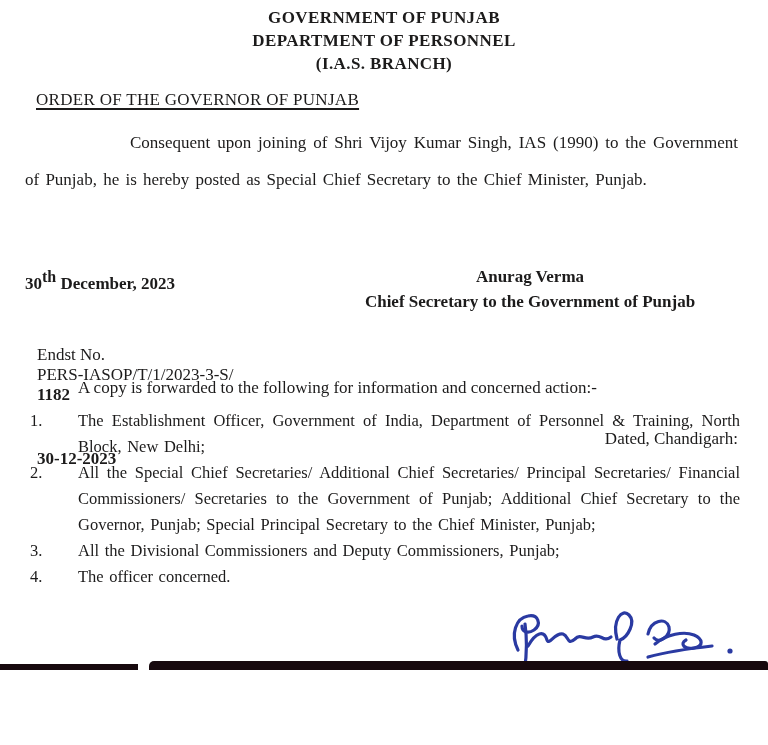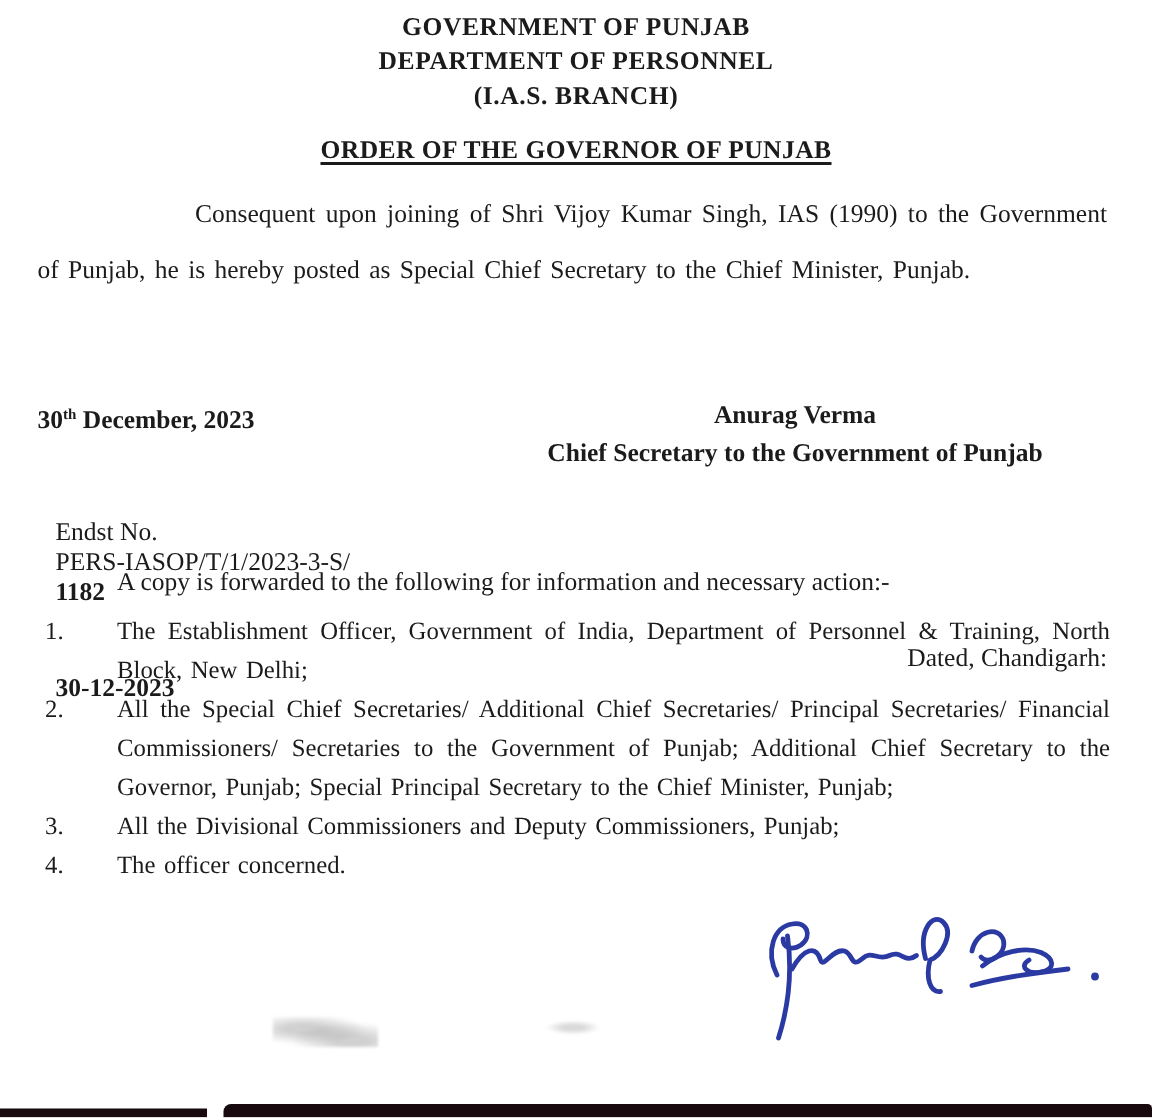--- a/index.html
+++ b/index.html
@@ -1,53 +1,54 @@
 <!DOCTYPE html>
 <html><head>
 <meta charset="utf-8">
 <style>
   html,body{margin:0;padding:0;background:#fff;}
   .page{
     position:relative;
-    width:768px;height:745px;
+    width:768px;height:670px;
     background:#ffffff;
     font-family:"Liberation Serif","DejaVu Serif",serif;
     color:#1c1b1b;
     overflow:hidden;
   }
   .header{
     position:absolute;top:6px;left:0;right:0;
     text-align:center;font-weight:bold;
     font-size:17px;line-height:23px;
     letter-spacing:.4px;
   }
   .order-title{
     position:absolute;top:90px;left:0;right:0;
-    text-align:center;font-weight:bold;font-size:17px;
+    font-weight:normal;font-size:17px;
     letter-spacing:.3px;
+    padding-left:36px;
   }
   .order-title span{
     text-decoration:underline;
     text-decoration-thickness:2px;
     text-underline-offset:3px;
   }
   .body-para{
     position:absolute;top:124px;left:25px;right:30px;
     font-size:17px;line-height:37px;
     text-align:justify;text-indent:105px;
     word-spacing:2px;
   }
   .signoff{
     position:absolute;top:264px;left:25px;right:28px;
     display:flex;justify-content:space-between;
     font-weight:bold;font-size:17px;line-height:25px;
   }
   .signoff .place-date{text-align:left;}
   .signoff .officer{width:420px;text-align:center;}
-  sup{font-size:10px;}
+  sup{font-size:16px;}
   .endst{
     position:absolute;top:345px;left:25px;right:30px;
     font-size:17px;display:flex;align-items:baseline;flex-direction:column;
   }
   .endst .num-prefix{margin-left:12px;}
   .endst .num-bold{font-weight:bold;margin-left:6px;}
   .endst .dated{margin-left:auto;margin-top:24px;}
   .endst .dated-value{font-weight:bold;margin-left:6px;}
   .copy-line{
     position:absolute;top:378px;left:78px;right:30px;
@@ -118,21 +119,21 @@
   </div>
 
   <div class="endst">
     <span>Endst No.</span>
     <span class="num-prefix">PERS-IASOP/T/1/2023-3-S/</span>
     <span class="num-bold">1182</span>
     <span class="dated">Dated, Chandigarh:</span>
     <span class="dated-value">30-12-2023</span>
   </div>
 
-  <div class="copy-line">A copy is forwarded to the following for information and necessary action:-</div>
+  <div class="copy-line">A copy is forwarded to the following for information and concerned action:-</div>
 
   <div class="dist-list">
     <div class="dist-item">
       <span class="num">1.</span>
       <span class="txt">The Establishment Officer, Government of India, Department of Personnel &amp; Training, North Block, New Delhi;</span>
     </div>
     <div class="dist-item">
       <span class="num">2.</span>
       <span class="txt">All the Special Chief Secretaries/ Additional Chief Secretaries/ Principal Secretaries/ Financial Commissioners/ Secretaries to the Government of Punjab; Additional Chief Secretary to the Governor, Punjab; Special Principal Secretary to the Chief Minister, Punjab;</span>
     </div>

